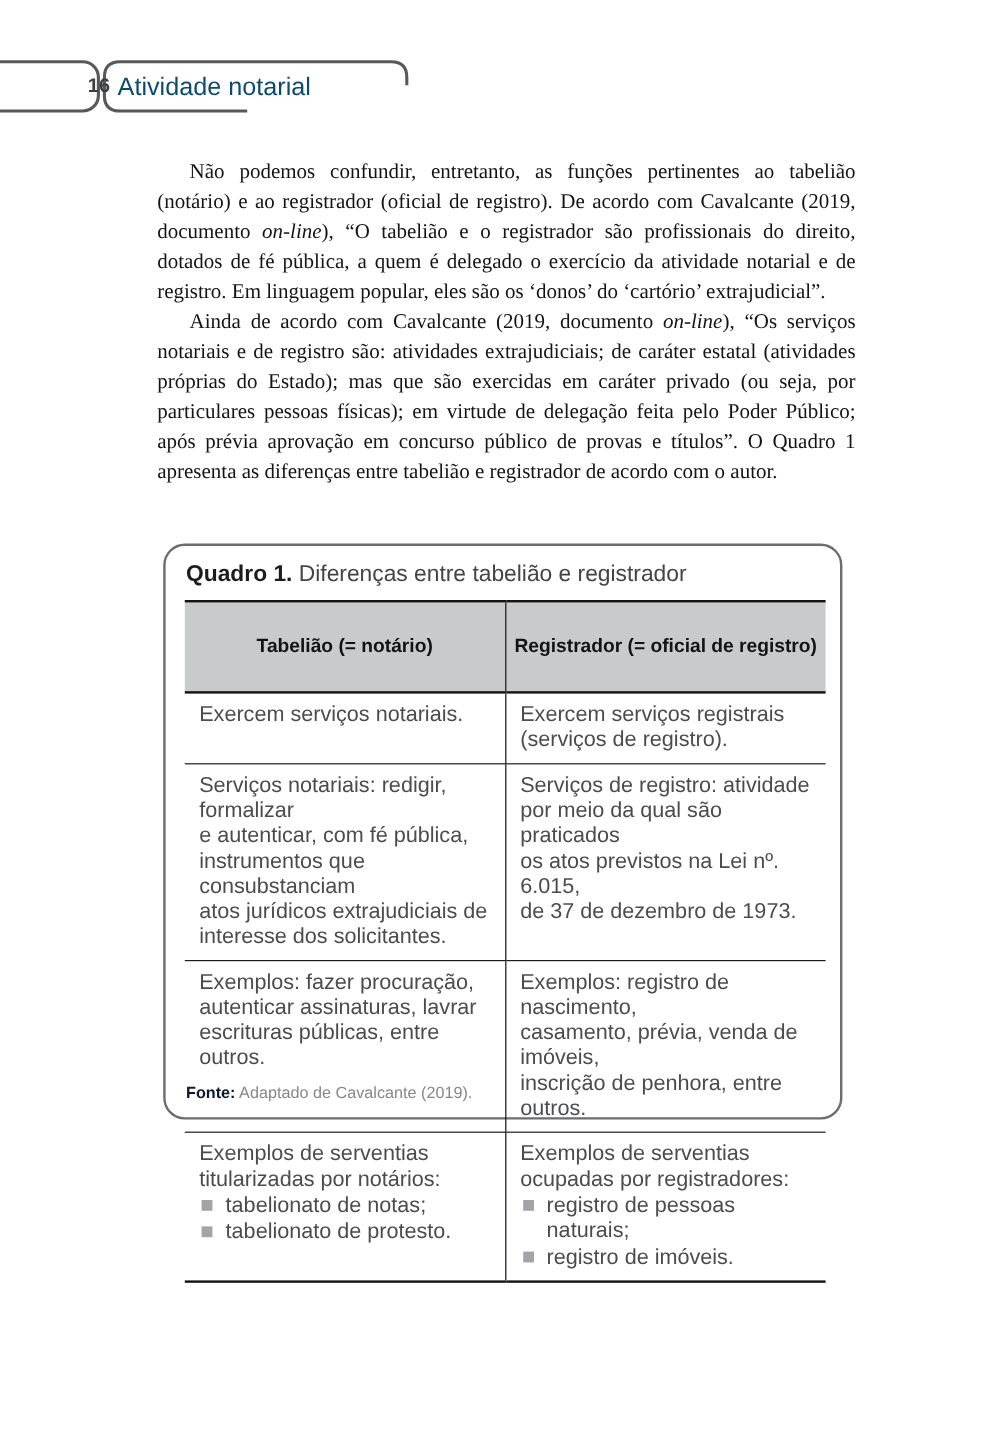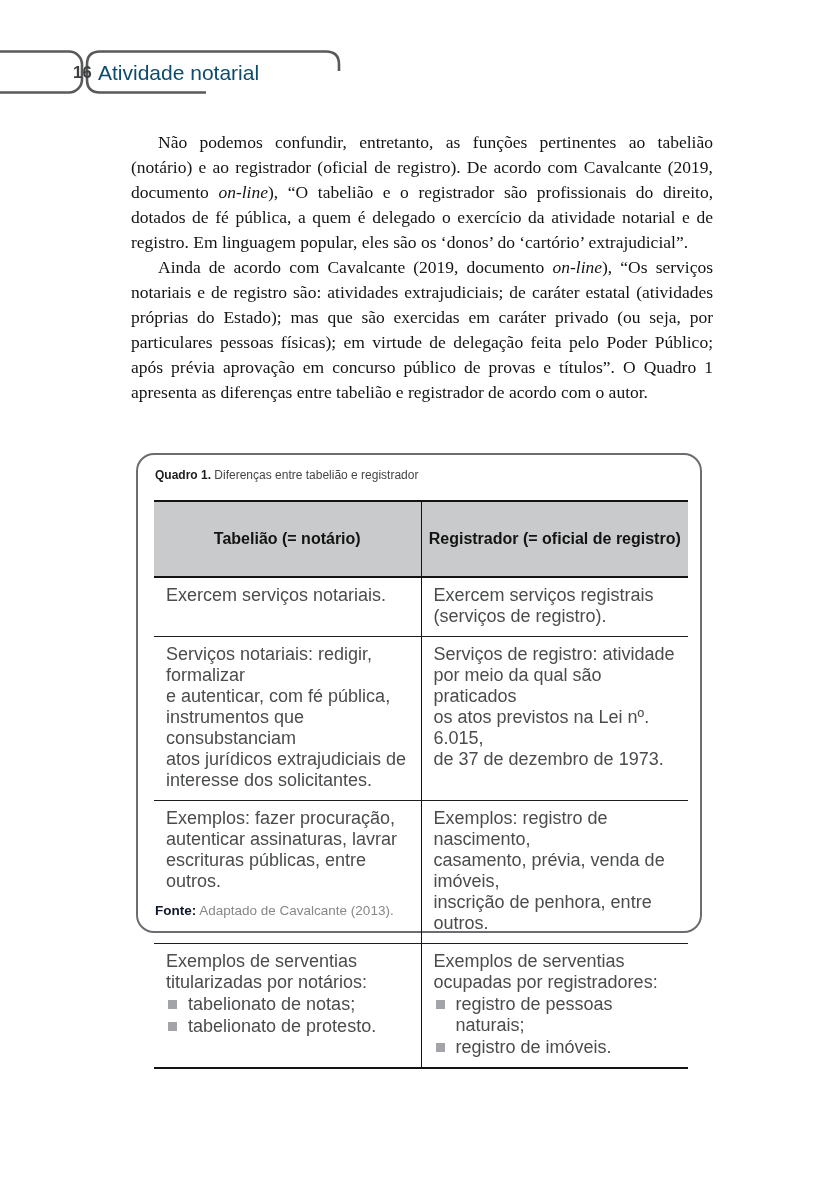--- a/index.html
+++ b/index.html
@@ -29,21 +29,21 @@
   .bodytext p { margin:0; text-indent:27px; }
   .bodytext .it { font-style:italic; }
 
   
   .quadro {
     position:absolute; left:136px; top:453px; width:566px; height:480px;
     border:2.5px solid #6c6d70; border-radius:18px; box-sizing:border-box;
     background:#fff;
   }
   .qcaption {
-    position:absolute; left:17px; top:13px; font-size:12px; color:#454545;
+    position:absolute; left:17px; top:13px; font-size:19px; color:#454545;
   }
   .qcaption .cap-label { font-weight:bold; color:#1c1c1c; }
 
   .qtable {
     position:absolute; left:16px; top:45px; width:534px;
     display:table; border-collapse:collapse; table-layout:fixed;
   }
   .trow { display:table-row; }
   .hcell {
     display:table-cell; width:50%; background:#c9cacb;
@@ -161,16 +161,16 @@
         <div class="bullet">
           <span class="sq"></span>
           <span>registro de imóveis.</span>
         </div>
       </div>
     </div>
 
   </div>
 
   <div class="qsource">
-    <span class="src-label">Fonte:</span><span> Adaptado de Cavalcante (2013).</span>
+    <span class="src-label">Fonte:</span><span> Adaptado de Cavalcante (2019).</span>
   </div>
 
 </div>
 
 </body></html>

